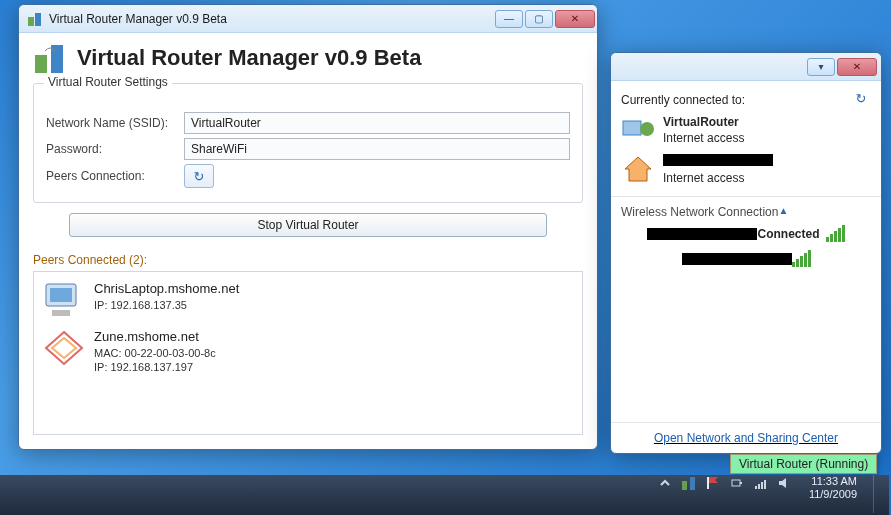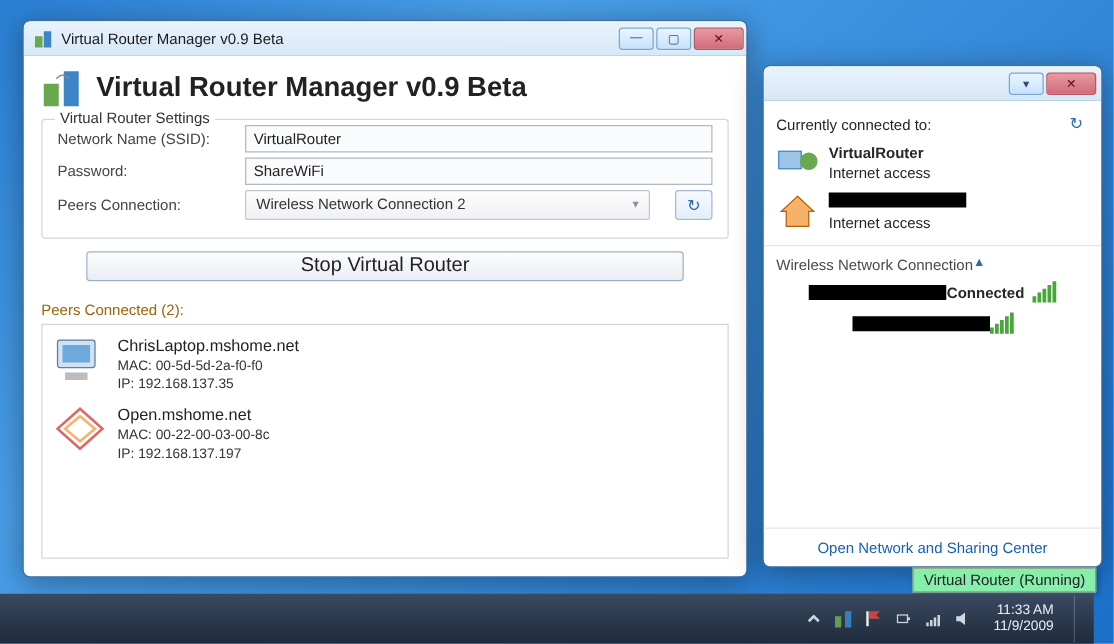--- a/index.html
+++ b/index.html
@@ -9,38 +9,38 @@
 .window { position: absolute; background: #fff; border: 1px solid #3a6ea5; border-radius: 6px; box-shadow: 0 4px 24px rgba(0,0,0,.35); }
 .titlebar { height: 28px; background: linear-gradient(#eaf3fb,#d6e8f8); border-bottom: 1px solid #b8d4ee; display: flex; align-items: center; padding: 0 2px 0 8px; border-radius: 6px 6px 0 0; }
 .titlebar .ticon { width: 16px; height: 16px; margin-right: 6px; }
 .titlebar .ttxt { font-size: 12px; color: #1a1a1a; flex: 1; }
 .tbtns { display: flex; gap: 2px; }
 .tbtn { width: 28px; height: 18px; border: 1px solid #7aa8d4; border-radius: 3px; background: linear-gradient(#eaf5ff,#c9e2fb); display:flex; align-items:center; justify-content:center; font-size:10px; color:#284d7a;}
 .tbtn.close { width: 40px; background: linear-gradient(#e89aa2,#d16b78); border-color:#b85662; color:#5a1018;}
 .tbtn.max { width: 28px; }
 
 
-#appwin { left: 18px; top: 16px; width: 580px; height: 446px; }
+#appwin { left: 18px; top: 4px; width: 580px; height: 446px; }
 .apphead { display:flex; align-items:center; padding: 8px 14px 4px; gap: 10px; }
 .apphead .bigicon { width: 34px; height: 34px; }
 .apphead h1 { font-size: 22px; font-weight: 700; color: #222; }
 
-.group { margin: 4px 14px 10px; border: 1px solid #d0d7e0; border-radius: 3px; padding: 0 12px 10px; position: relative; }
+.group { margin: 4px 14px 10px; border: 1px solid #d0d7e0; border-radius: 3px; padding: 24px 12px 10px; position: relative; }
 .group .gtitle { position: absolute; top: -9px; left: 10px; background: #fff; padding: 0 4px; font-size: 12px; color: #333; }
-.row { display:flex; align-items:center; gap: 20px; margin: 4px 0; }
+.row { display:flex; align-items:center; gap: 8px; margin: 4px 0; }
 .lbl { width: 130px; font-size: 12px; color: #444; }
 .txtin { flex: 1; height: 22px; border: 1px solid #b3b9c2; background: #fafbfc; padding: 2px 6px; font-size: 12px; color: #222; }
 .selectbox { flex: 1; height: 24px; border: 1px solid #c0c6cf; background: linear-gradient(#fdfdfd,#eef1f5); border-radius: 2px; padding: 3px 24px 3px 8px; font-size: 12px; color: #333; position: relative; }
 .selectbox:after { content: "▾"; position:absolute; right:8px; top:4px; color:#8a93a0; font-size:10px; }
 .iconbtn { width: 30px; height: 24px; border: 1px solid #9fb8d6; border-radius: 3px; background: linear-gradient(#f6faff,#e4eef8); display:flex; align-items:center; justify-content:center; color:#2a6ab5; font-size:13px; }
 
-.bigbtn { display:block; margin: 8px 50px 8px 50px; height: 24px; border: 1px solid #9cb1c8; border-radius: 3px; background: linear-gradient(#fdfdfd,#e9eef4); font-size: 16px; color: #222; text-align:center; line-height:22px; }
+.bigbtn { display:block; margin: 8px 50px 8px 50px; height: 24px; border: 1px solid #9cb1c8; border-radius: 3px; background: linear-gradient(#fdfdfd,#e9eef4); font-size: 12px; color: #222; text-align:center; line-height:22px; }
 
 .peerstitle { font-size: 12px; color: #a16207; margin: 16px 0 4px 14px; }
-.peersbox { margin: 0 14px 10px; border: 1px solid #d0d7e0; height: 188px; overflow-y: auto; padding: 4px; }
+.peersbox { margin: 0 14px 10px; border: 1px solid #d0d7e0; height: 164px; overflow-y: auto; padding: 4px; }
 .peer { display:flex; align-items:flex-start; gap: 8px; padding: 4px; }
 .peer .picon { width: 44px; height: 40px; }
 .peer .pinfo { font-size: 11px; color: #333; line-height: 1.35; }
 .peer .pname { font-size: 13px; color: #222; }
 
 
 #netwin { left: 610px; top: 52px; width: 272px; height: 402px; display:flex; flex-direction:column; }
 #netwin .titlebar { justify-content:flex-end; padding-right:4px; }
 .netbody { flex:1; padding: 8px 10px; font-size: 12px; color:#262626; overflow:hidden; }
 .nethdr { display:flex; justify-content:space-between; align-items:flex-end; margin-bottom:4px; }
@@ -49,28 +49,28 @@
 .netconn .ntext { line-height: 1.3; }
 .netconn .nname { font-weight: 700; }
 .redact { background:#000; height:12px; width:110px; display:inline-block; }
 .divider { border-top:1px solid #e2e6ec; margin: 6px -10px; }
 .wnchdr { display:flex; color:#4a4a4a; font-size:12px; padding: 2px 0; }
 .wnchdr .chev { color:#2a6ab5; font-size:10px; }
 .ssidrow { display:flex; justify-content:center; align-items:center; padding: 4px 0; }
 .sigbars { display:inline-flex; gap:1px; align-items:flex-end; }
 .sigbars span { width:3px; background:#49a63b; }
 .sigbars span:nth-child(1){height:5px} .sigbars span:nth-child(2){height:8px} .sigbars span:nth-child(3){height:11px} .sigbars span:nth-child(4){height:14px} .sigbars span:nth-child(5){height:17px}
-.netfoot { border-top:1px solid #e2e6ec; text-align:center; padding:8px; font-size:12px; }
+.netfoot { border-top:1px solid #e2e6ec; text-align:center; padding:8px; font-size:12px;text-decoration:underline; }
 .netfoot a { color:#1b5fb0; text-decoration:none; }
 
 
 .tooltip { position:absolute; left:730px; top:454px; background:#86efac; border:1px solid #9a9a70; padding:2px 8px; font-size:12px; color:#222; box-shadow: 2px 2px 4px rgba(0,0,0,.2);}
 
 
-.taskbar { position:absolute; left:0; right:16px; bottom:0; height:40px; background: linear-gradient(#3a4a60,#1e2a3c); display:flex; align-items:center; justify-content:flex-end; padding-right:4px; gap:10px; color:#e8eef6; font-size:11px;padding-left:36px; }
+.taskbar { position:absolute; left:0; right:2px; bottom:0; height:40px; background: linear-gradient(#3a4a60,#1e2a3c); display:flex; align-items:flex-start; justify-content:flex-end; padding-right:4px; gap:10px; color:#e8eef6; font-size:11px;padding-left:36px; }
 .tray { display:flex; align-items:center; gap:8px; }
 .tray .ti { width:16px; height:16px; opacity:.9; }
 .clock { text-align:right; line-height:1.2; padding: 0 6px; }
 .showdesk { width:12px; height:38px; border-left:1px solid rgba(255,255,255,.2); }
 
 
 svg { display:block; }
 </style>
 </head>
 <body>
@@ -107,54 +107,52 @@
     <div class="row">
       <span class="lbl">Network Name (SSID):</span>
       <input class="txtin" value="VirtualRouter" style="">
     </div>
     <div class="row">
       <span class="lbl">Password:</span>
       <input class="txtin" value="ShareWiFi" style="">
     </div>
     <div class="row">
       <span class="lbl">Peers Connection:</span>
-      <div class="selectbox">Wireless Network Connection 2</div>
       <div class="iconbtn">
         <span>↻</span>
       </div>
     </div>
   </div>
 
   <div class="bigbtn">Stop Virtual Router</div>
 
   <div class="peerstitle">Peers Connected (2):</div>
   <div class="peersbox">
     <div class="peer">
       <span class="picon">
         <svg viewBox="0 0 44 40">
             <rect x="4" y="4" width="30" height="22" rx="2" fill="#cfe2f3" stroke="#5b7ba8"></rect>
             <rect x="8" y="8" width="22" height="14" fill="#6fa8dc"></rect>
             <rect x="10" y="30" width="18" height="6" fill="#bcbcbc"></rect>
           </svg>
       </span>
       <div class="pinfo">
         <div class="pname">ChrisLaptop.mshome.net</div>
-        <div>MAC: 00-5d-5d-2a-f0-f0</div>
         <div>IP: 192.168.137.35</div>
       </div>
     </div>
     <div class="peer">
       <span class="picon">
         <svg viewBox="0 0 44 40">
             <polygon points="22,4 40,20 22,36 4,20" fill="none" stroke="#e06666" stroke-width="2"></polygon>
             <polygon points="22,10 34,20 22,30 10,20" fill="none" stroke="#f6b26b" stroke-width="2"></polygon>
           </svg>
       </span>
       <div class="pinfo">
-        <div class="pname">Open.mshome.net</div>
+        <div class="pname">Zune.mshome.net</div>
         <div>MAC: 00-22-00-03-00-8c</div>
         <div>IP: 192.168.137.197</div>
       </div>
     </div>
   </div>
 </div>
 
 <div class="window" id="netwin">
   <div class="titlebar">
     <div class="tbtns">

